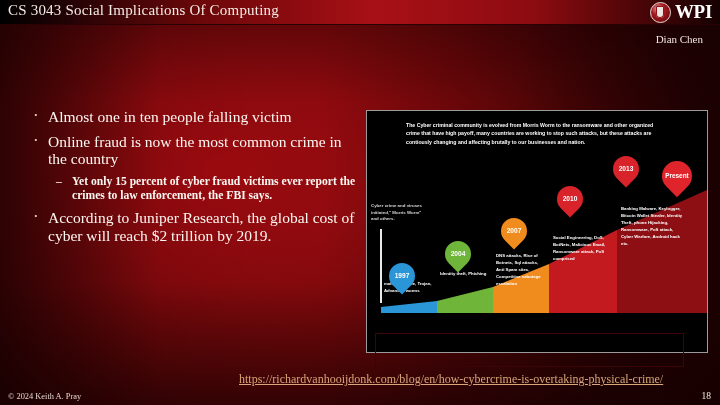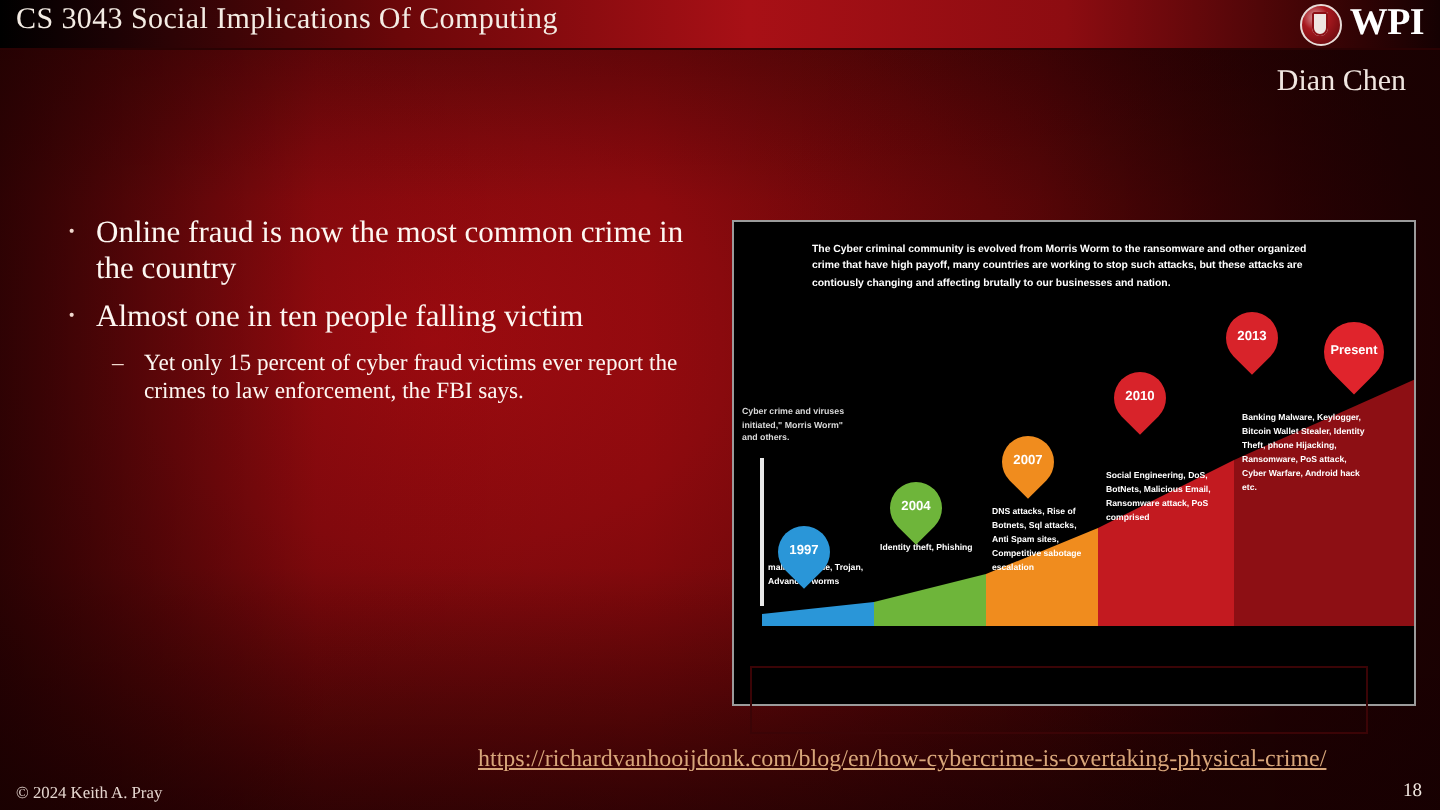--- a/index.html
+++ b/index.html
@@ -57,21 +57,21 @@
     border-radius: 1px 1px 4px 4px;
     box-shadow: inset 0 0 0 1px #8d1016;
   }
   #wpi-word {
     font-family: "Liberation Serif", serif;
     font-weight: bold; font-size: 19px; color: #ffffff; line-height: 1;
     letter-spacing: -0.3px;
   }
   #presenter-name {
     position: absolute; right: 17px; top: 33px;
-    font-size: 15px; color: #f0e6e0;
+    font-size: 11px; color: #f0e6e0;
   }
 
   
   #slide-title {
     position: absolute; left: 57px; top: 47px;
     font-size: 25px; color: #fbf4ef;
     letter-spacing: 0.3px; white-space: nowrap;
   }
 
   
@@ -89,20 +89,21 @@
     content: "\00b7";
     position: absolute; left: 7px; top: -2px;
     font-size: 17px; color: #f1d9cf;
   }
   .bullet-l2 {
     position: relative;
     padding-left: 46px;
     font-size: 11.6px; line-height: 1.18;
     color: #fdf7f2;
     margin-bottom: 7px;
+    font-weight: bold;
   }
   .bullet-l2::before {
     content: "\2013";
     position: absolute; left: 30px; top: 0;
     font-size: 11.6px; color: #f1d9cf;
   }
 
   
   #picture-frame {
     position: absolute; left: 366px; top: 110px;
@@ -197,23 +198,24 @@
   <div id="header-title">CS 3043 Social Implications Of Computing</div>
 
   <div id="wpi-logo">
     <div id="wpi-seal"></div>
     <div id="wpi-word">WPI</div>
   </div>
   <div id="presenter-name">Dian Chen</div>
 
 
   <div id="body-col">
+    <div class="bullet-l1">Almost one in ten people falling victim</div>
     <div class="bullet-l1">Online fraud is now the most common crime in the country</div>
-    <div class="bullet-l1">Almost one in ten people falling victim</div>
     <div class="bullet-l2">Yet only 15 percent of cyber fraud victims ever report the crimes to law enforcement, the FBI says.</div>
+    <div class="bullet-l1">According to Juniper Research, the global cost of cyber will reach $2 trillion by 2019.</div>
   </div>
 
   <div id="picture-frame">
 
     <div id="info-desc">The Cyber criminal community is evolved from Morris Worm to the ransomware and other organized crime that have high payoff, many countries are working to stop such attacks, but these attacks are contiously changing and affecting brutally to our businesses and nation.</div>
 
     <div id="left-note">Cyber crime and viruses initiated," Morris Worm" and others.</div>
     <div id="left-stem"></div>
 
     <svg width="342" height="243" style="position:absolute;left:0;top:0;">

